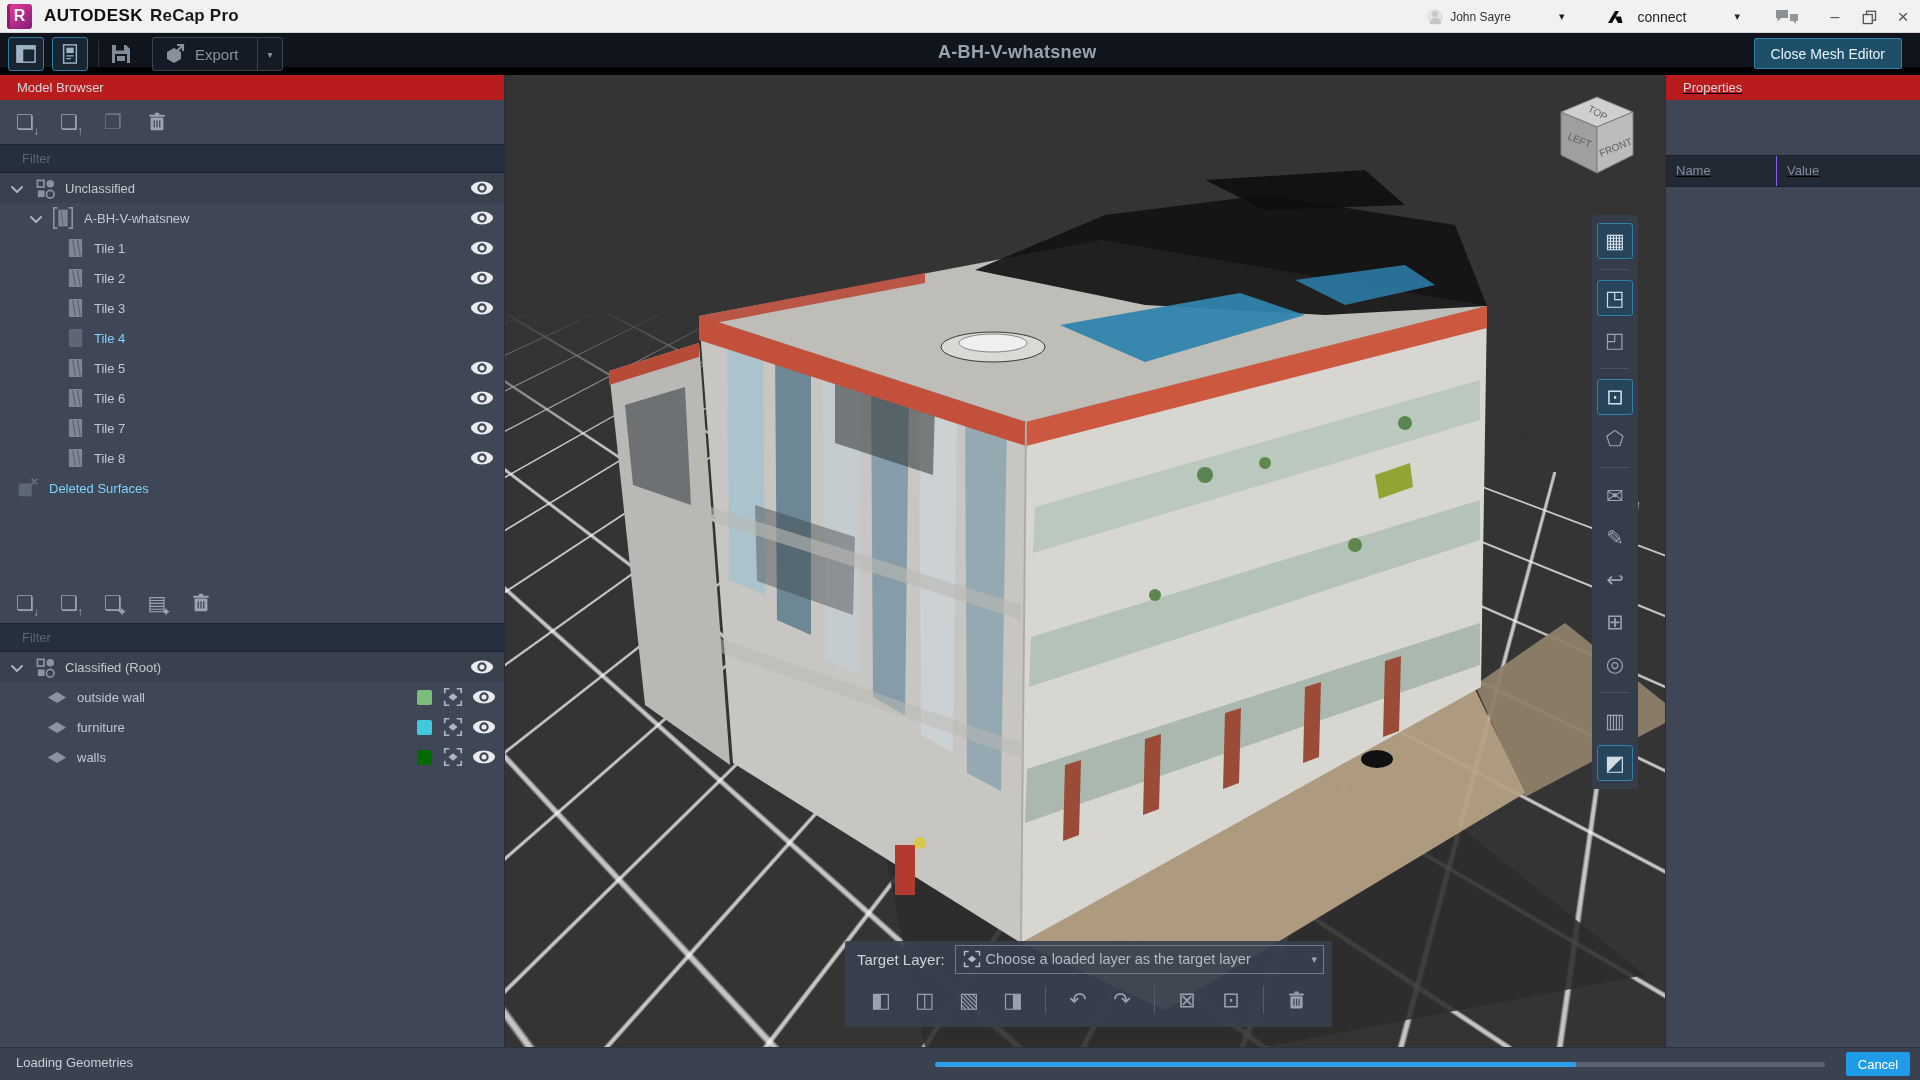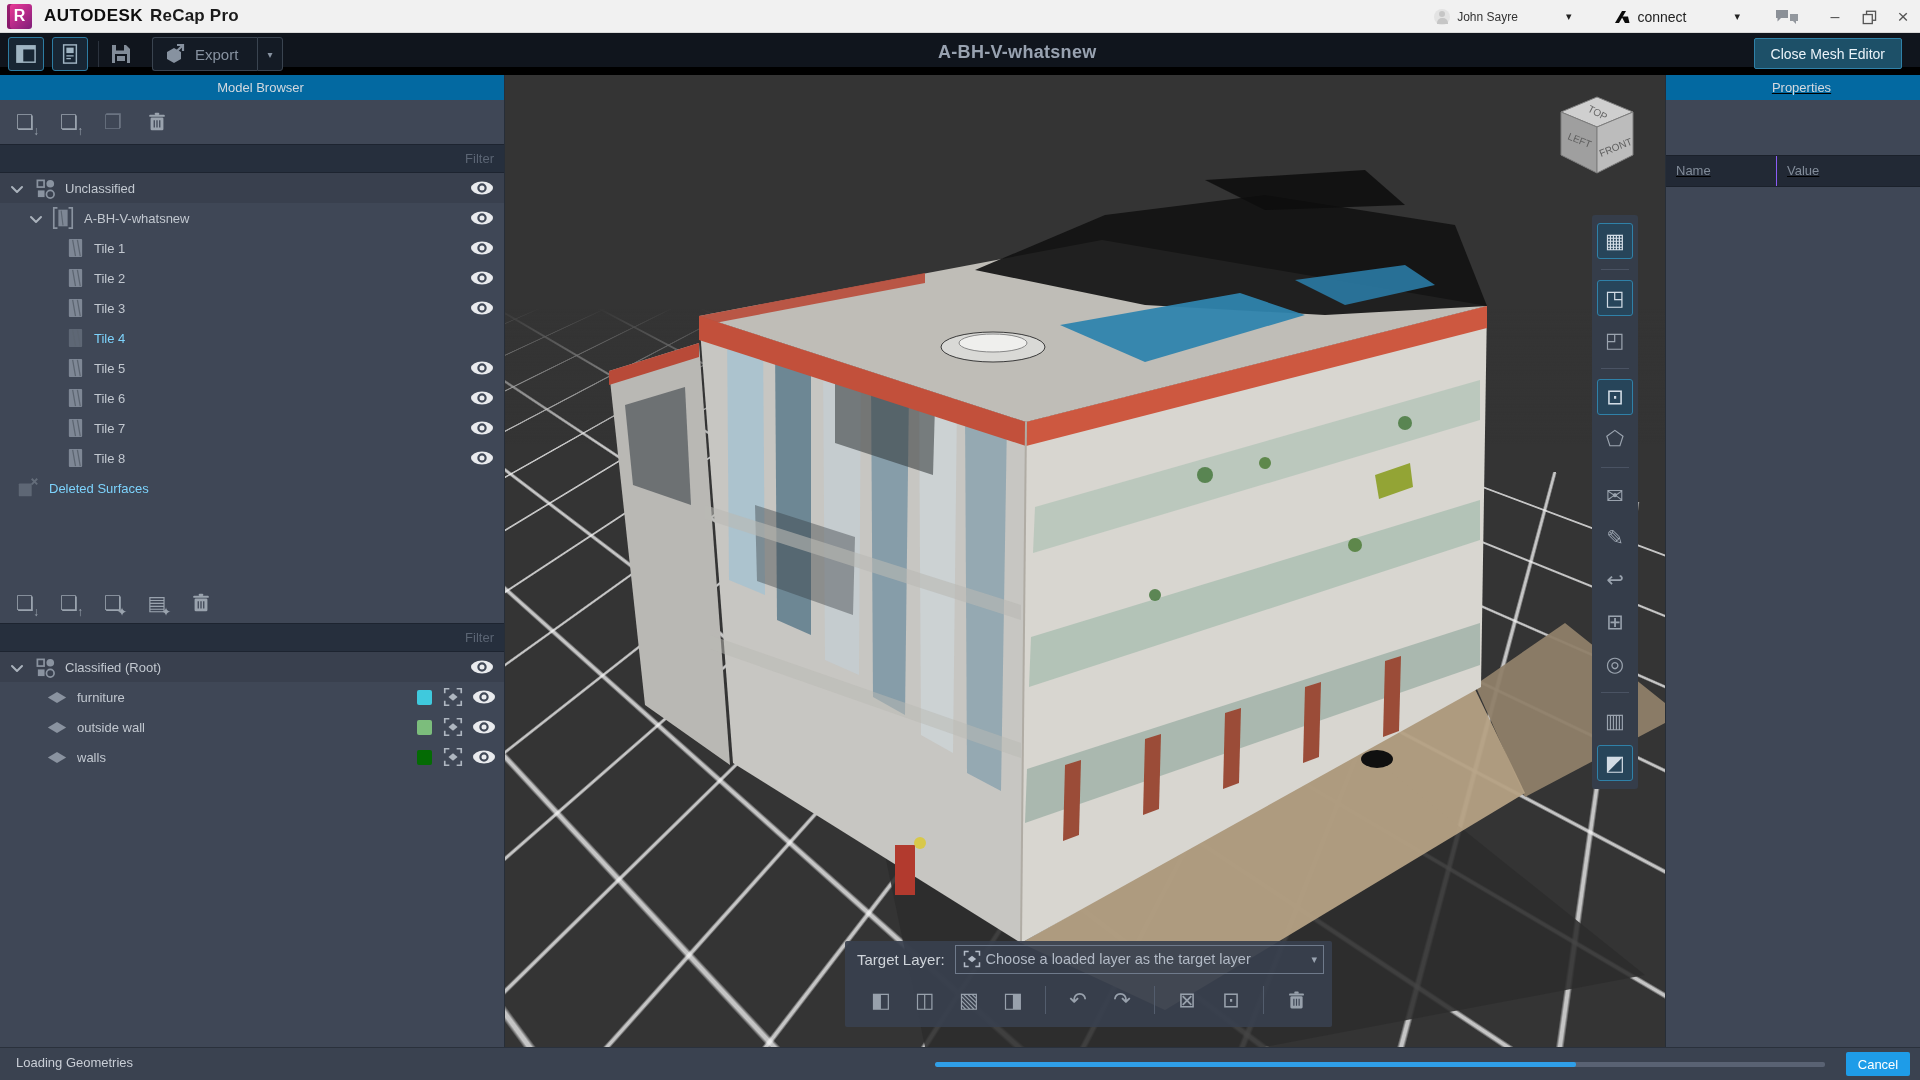--- a/index.html
+++ b/index.html
@@ -14,49 +14,49 @@
          color:#fff;font-weight:bold;font-size:16px;display:flex;align-items:center;justify-content:center;}
   .brand{margin-left:12px;font-size:17px;font-weight:bold;letter-spacing:.5px;color:#0d0d0d;}
   .product{margin-left:7px;font-size:17px;font-weight:600;color:#1a1a1a;letter-spacing:.2px;}
   .tb-right{position:absolute;right:0;top:0;height:33px;display:flex;align-items:center;}
   .avatar{width:16px;height:16px;border-radius:50%;background:#e3e3e3;position:relative;margin-right:7px;}
   .avatar::before{content:"";position:absolute;left:5px;top:2.5px;width:6px;height:6px;border-radius:50%;background:#c6c6c6;}
   .avatar::after{content:"";position:absolute;left:2.5px;top:9px;width:11px;height:6px;border-radius:5px 5px 0 0;background:#c6c6c6;}
   .username{font-size:12px;color:#333;}
   .caret-dark{font-size:11px;color:#222;margin-left:48px;}
   .connect-wrap{display:flex;align-items:center;margin-left:42px;}
-  .connect-label{font-size:14px;color:#222;margin-left:6px;}
+  .connect-label{font-size:14px;color:#222;margin-left:13px;}
   .winbtn{width:34px;height:33px;display:flex;align-items:center;justify-content:center;color:#555;font-size:16px;}
   .chatic{margin-left:34px;margin-right:18px;color:#8b9097;}
   
   #topbar{position:absolute;left:0;top:33px;width:1920px;height:34px;background:#10151d;}
   .tgl{position:absolute;top:4px;width:36px;height:34px;border:1px solid #2d7ca2;border-radius:3px;
        background:#182634;display:flex;align-items:center;justify-content:center;color:#9fb4c2;box-sizing:border-box;}
   .tbsep{position:absolute;top:8px;width:1px;height:26px;background:#2c333e;}
   .tico{position:absolute;top:8px;width:30px;height:26px;color:#828c98;display:flex;align-items:center;justify-content:center;}
   .exportbtn{position:absolute;left:152px;top:4px;height:34px;width:105px;border:1px solid #3a4450;border-right:none;
              border-radius:3px 0 0 3px;background:#141b25;display:flex;align-items:center;box-sizing:border-box;color:#8792a0;}
   .exportdd{position:absolute;left:257px;top:4px;height:34px;width:26px;border:1px solid #3a4450;border-radius:0 3px 3px 0;
             background:#141b25;display:flex;align-items:center;justify-content:center;color:#8792a0;font-size:10px;box-sizing:border-box;}
   .exportlabel{font-size:15px;margin-left:8px;}
   #doc-title{position:absolute;left:938px;top:9px;font-size:18px;font-weight:600;color:#98a2b0;letter-spacing:.3px;}
   #close-mesh{position:absolute;right:18px;top:5px;height:31px;padding:0 16px;background:#1d5068;border:1px solid #2f81a8;
               border-radius:2px;color:#eaf3f9;font-size:14px;display:flex;align-items:center;box-sizing:border-box;}
   
   #main{position:absolute;left:0;top:75px;width:1920px;height:972px;display:flex;}
   #leftpanel{width:505px;height:972px;background:#3f4756;border-right:1px solid #272e38;box-sizing:border-box;
              display:flex;flex-direction:column;overflow:hidden;}
-  .phead{height:25px;line-height:25px;background:#0369a1;color:#d4d9df;font-size:13px;padding-left:17px;flex:none;text-align:center;}
+  .phead{height:25px;line-height:25px;background:#b91c1c;color:#d4d9df;font-size:13px;padding-left:17px;flex:none;}
   .iconrow{height:44px;display:flex;align-items:center;gap:14px;padding-left:10px;flex:none;}
   .iconrow2{height:40px;}
   .pi{width:30px;height:30px;position:relative;color:#9aa3ae;font-size:20px;display:flex;align-items:center;justify-content:center;}
   .pi .ov{position:absolute;right:1px;bottom:-1px;font-size:12px;color:#9aa3ae;}
   .pi.dim{color:#6b7482;}
   .filterin{height:27px;background:#262f3d;border:none;border-top:1px solid #1d2430;border-bottom:1px solid #1d2430;
-            color:#c6ccd4;font-size:13px;padding:0 10px;outline:none;flex:none;font-family:inherit;text-align:right;}
+            color:#c6ccd4;font-size:13px;padding:0 22px;outline:none;flex:none;font-family:inherit;}
   .filterin::placeholder{color:#5b6574;}
   .tree{flex:none;}
   .trow{height:30px;display:flex;align-items:center;color:#c2c8d0;font-size:13px;position:relative;}
   .trow.hl{background:#39404e;}
   .trow .chev{color:#aab2bc;flex:none;}
   .trow .rowic{flex:none;color:#8a93a0;}
   .tlabel{margin-left:9px;white-space:nowrap;}
   .dim .tlabel,.trow.dim{color:#7dd3fc;}
   .dim .rowic{color:#646d7a;}
   .eyebox{position:absolute;right:10px;top:7px;width:24px;height:16px;}
@@ -384,38 +384,38 @@
           <span class="tlabel">Classified (Root)</span>
           <span class="eyebox"><svg width="24" height="16" viewBox="0 0 24 16">
                 <use href="#i-eye"></use>
               </svg></span>
         </div>
 
         <div class="trow lyr">
           <svg class="rowic ld" width="22" height="15" viewBox="0 0 24 16">
               <use href="#i-diamond"></use>
             </svg>
+          <span class="tlabel">outside wall</span>
+          <span class="lyrright">
+            <span class="swatch" style="background: rgb(124, 189, 124);"></span>
+            <svg class="tgt" width="22" height="22" viewBox="0 0 24 24">
+                <use href="#i-target"></use>
+              </svg>
+            <svg class="eyeic" width="24" height="16" viewBox="0 0 24 16">
+                <use href="#i-eye"></use>
+              </svg>
+          </span>
+        </div>
+        <div class="trow lyr">
+          <svg class="rowic ld" width="22" height="15" viewBox="0 0 24 16">
+              <use href="#i-diamond"></use>
+            </svg>
           <span class="tlabel">furniture</span>
           <span class="lyrright">
             <span class="swatch" style="background: rgb(63, 201, 221);"></span>
-            <svg class="tgt" width="22" height="22" viewBox="0 0 24 24">
-                <use href="#i-target"></use>
-              </svg>
-            <svg class="eyeic" width="24" height="16" viewBox="0 0 24 16">
-                <use href="#i-eye"></use>
-              </svg>
-          </span>
-        </div>
-        <div class="trow lyr">
-          <svg class="rowic ld" width="22" height="15" viewBox="0 0 24 16">
-              <use href="#i-diamond"></use>
-            </svg>
-          <span class="tlabel">outside wall</span>
-          <span class="lyrright">
-            <span class="swatch" style="background: rgb(124, 189, 124);"></span>
             <svg class="tgt" width="22" height="22" viewBox="0 0 24 24">
                 <use href="#i-target"></use>
               </svg>
             <svg class="eyeic" width="24" height="16" viewBox="0 0 24 16">
                 <use href="#i-eye"></use>
               </svg>
           </span>
         </div>
         <div class="trow lyr">
           <svg class="rowic ld" width="22" height="15" viewBox="0 0 24 16">

